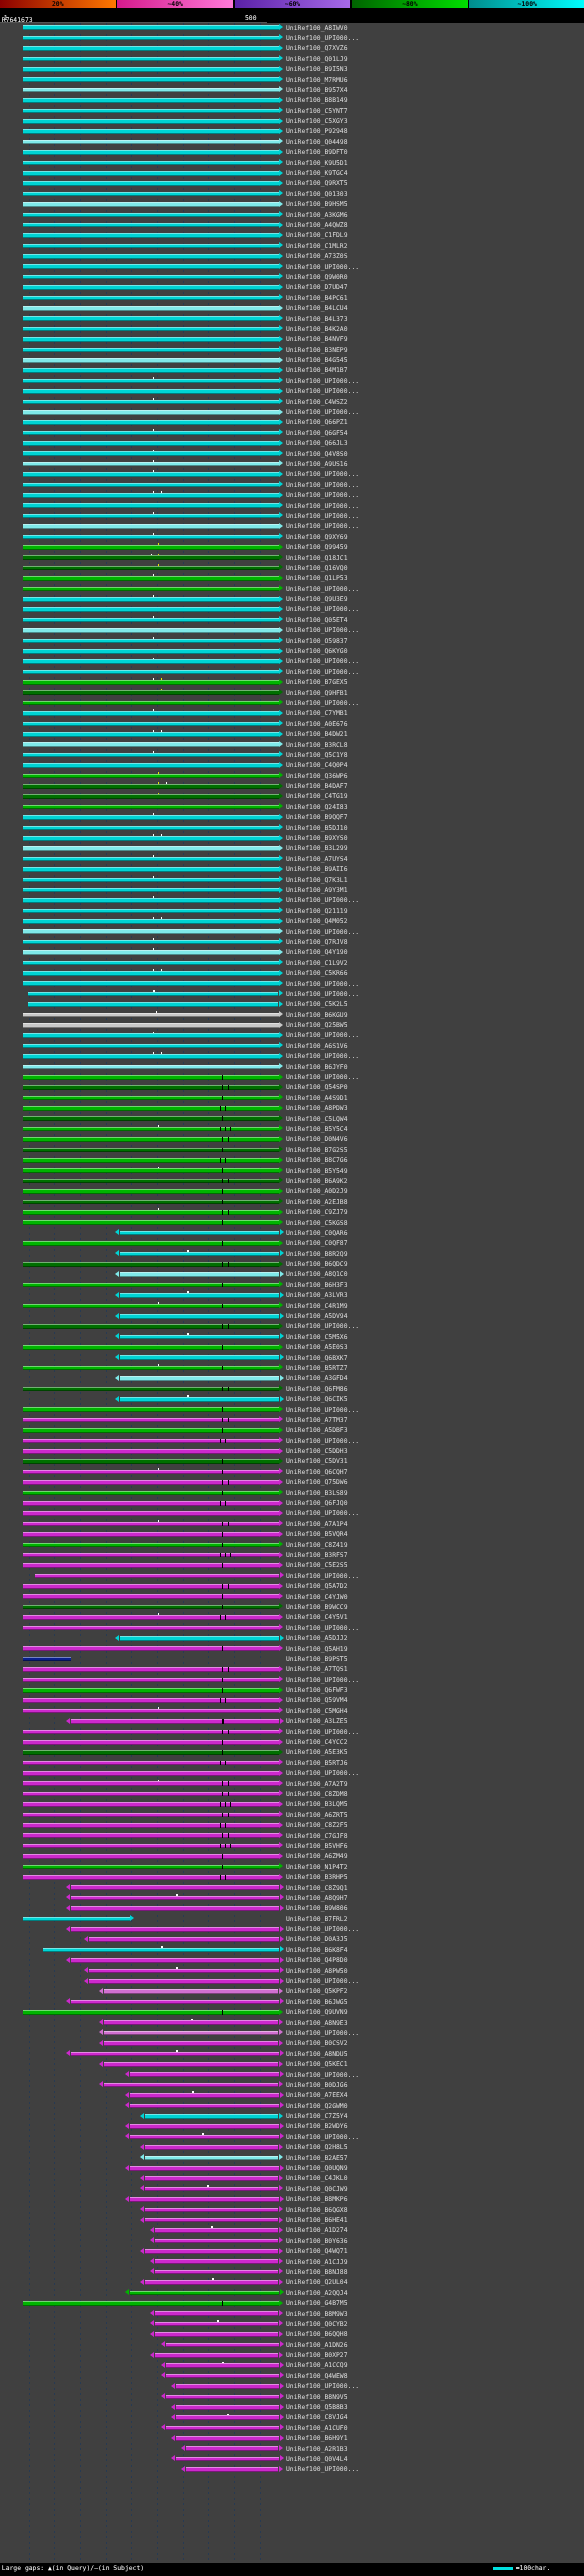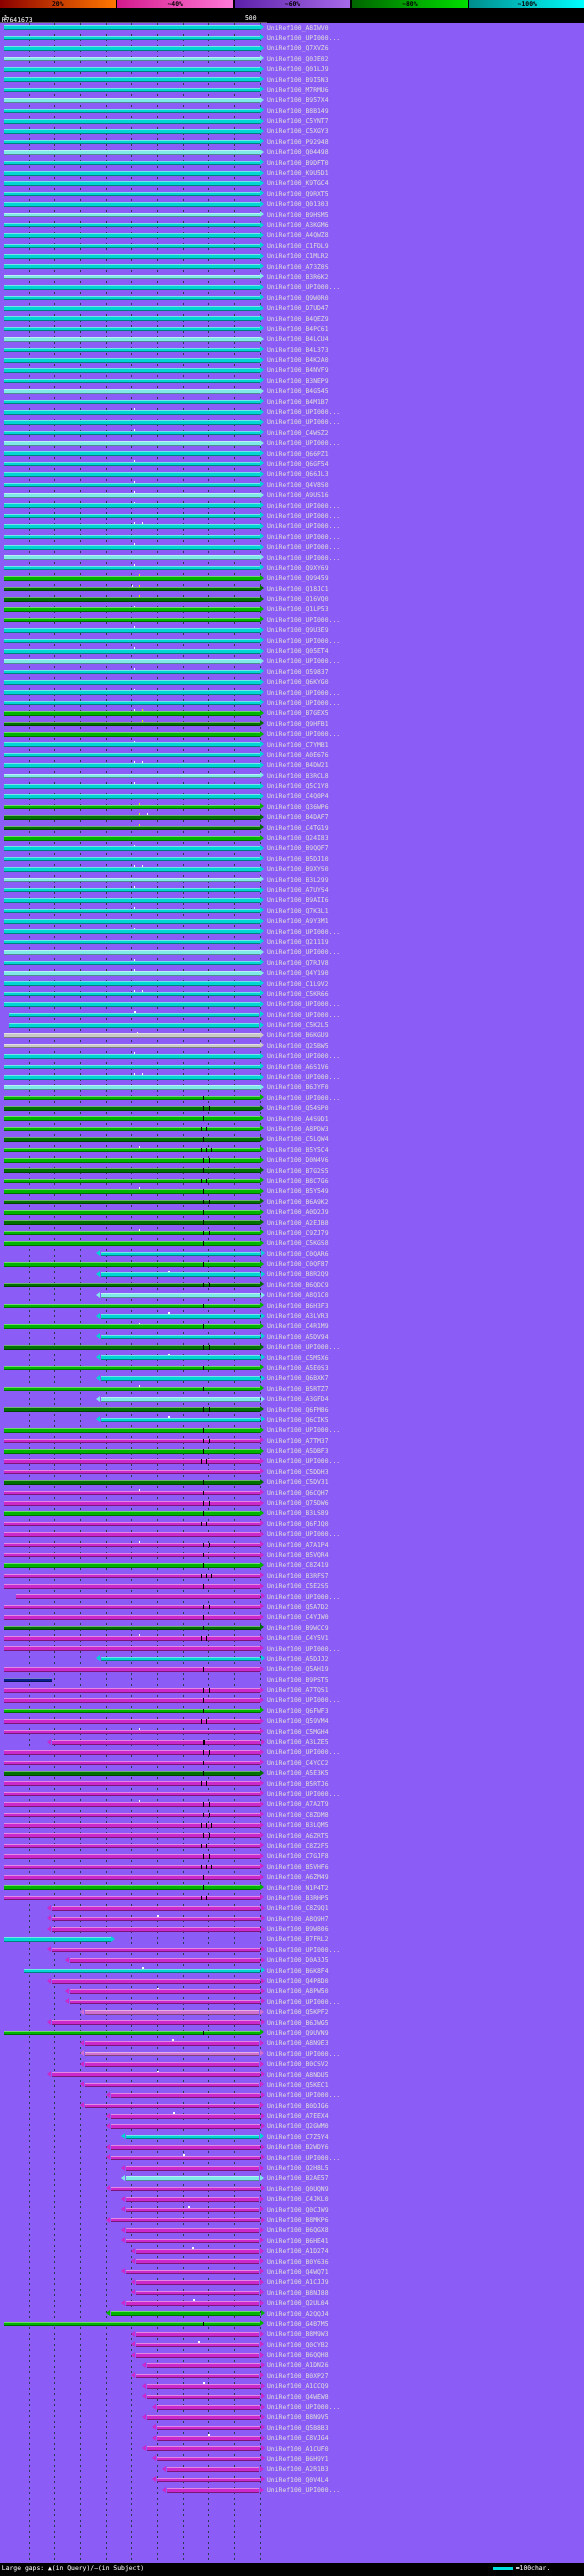--- a/index.html
+++ b/index.html
@@ -13,21 +13,21 @@
        font-size:6.4px;line-height:8.2px;color:#000;font-weight:bold;}
   
   .query-row{height:7.3px;padding-left:1.8px;}
   .query-row span{font-size:6.4px;line-height:7.3px;color:#fff;}
   
   .ruler{position:relative;height:7.3px;font-size:6.4px;color:#fff;}
   .ruler .start{position:absolute;left:3.7px;top:0;line-height:7.3px;}
   .ruler .end{position:absolute;left:245px;top:0;line-height:7.3px;}
   .ruler .baseline{position:absolute;left:0;bottom:0;width:267px;height:0.9px;background:#555;}
   
-  #plot{position:relative;height:2540px;background:#8b5cf6;}
+  #plot{position:relative;height:2540px;background:#404040;padding-left:19px;}
   .grid{position:absolute;top:0;bottom:0;width:0.9px;
         background-image:repeating-linear-gradient(to bottom,#273a52 0 1.8px,transparent 1.8px 5.5px);}
   .row{position:relative;height:10.4px;}
   .bar{position:absolute;top:2.7px;height:4.6px;
        box-shadow:inset 0 0.9px 0 rgba(255,255,255,.45), inset 0 -0.9px 0 rgba(0,0,0,.4);}
   .ah{position:absolute;top:50%;margin-top:-3.7px;width:0;height:0;
       border-top:3.7px solid transparent;border-bottom:3.7px solid transparent;}
   .ah.r{right:-4.6px;border-left:4.6px solid;}
   .ah.l{left:-4.6px;border-right:4.6px solid;}
   .mk{position:absolute;}
@@ -96,113 +96,107 @@
         </div>
         <span class="lbl">UniRef100_UPI000...</span>
       </div>
       <div class="row">
         <div class="bar" style="left: 3.7px; width: 256px; background: rgb(0, 212, 212);">
           <i class="ah r" style="border-left-color: rgb(0, 212, 212);"></i>
         </div>
         <span class="lbl">UniRef100_Q7XVZ6</span>
       </div>
       <div class="row">
+        <div class="bar" style="left: 3.7px; width: 256px; background: rgb(0, 212, 212);">
+          <i class="ah r" style="border-left-color: rgb(0, 212, 212);"></i>
+        </div>
+        <span class="lbl">UniRef100_Q01LJ9</span>
+      </div>
+      <div class="row">
+        <div class="bar" style="left: 3.7px; width: 256px; background: rgb(0, 212, 212);">
+          <i class="ah r" style="border-left-color: rgb(0, 212, 212);"></i>
+        </div>
+        <span class="lbl">UniRef100_B9I5N3</span>
+      </div>
+      <div class="row">
+        <div class="bar" style="left: 3.7px; width: 256px; background: rgb(0, 212, 212);">
+          <i class="ah r" style="border-left-color: rgb(0, 212, 212);"></i>
+        </div>
+        <span class="lbl">UniRef100_M7RMU6</span>
+      </div>
+      <div class="row">
         <div class="bar" style="left: 3.7px; width: 256px; background: rgb(127, 233, 233);">
           <i class="ah r" style="border-left-color: rgb(127, 233, 233);"></i>
         </div>
-        <span class="lbl">UniRef100_Q0JE02</span>
-      </div>
-      <div class="row">
-        <div class="bar" style="left: 3.7px; width: 256px; background: rgb(0, 212, 212);">
-          <i class="ah r" style="border-left-color: rgb(0, 212, 212);"></i>
-        </div>
-        <span class="lbl">UniRef100_Q01LJ9</span>
-      </div>
-      <div class="row">
-        <div class="bar" style="left: 3.7px; width: 256px; background: rgb(0, 212, 212);">
-          <i class="ah r" style="border-left-color: rgb(0, 212, 212);"></i>
-        </div>
-        <span class="lbl">UniRef100_B9I5N3</span>
-      </div>
-      <div class="row">
-        <div class="bar" style="left: 3.7px; width: 256px; background: rgb(0, 212, 212);">
-          <i class="ah r" style="border-left-color: rgb(0, 212, 212);"></i>
-        </div>
-        <span class="lbl">UniRef100_M7RMU6</span>
+        <span class="lbl">UniRef100_B957X4</span>
+      </div>
+      <div class="row">
+        <div class="bar" style="left: 3.7px; width: 256px; background: rgb(0, 212, 212);">
+          <i class="ah r" style="border-left-color: rgb(0, 212, 212);"></i>
+        </div>
+        <span class="lbl">UniRef100_B8B149</span>
+      </div>
+      <div class="row">
+        <div class="bar" style="left: 3.7px; width: 256px; background: rgb(0, 212, 212);">
+          <i class="ah r" style="border-left-color: rgb(0, 212, 212);"></i>
+        </div>
+        <span class="lbl">UniRef100_C5YNT7</span>
+      </div>
+      <div class="row">
+        <div class="bar" style="left: 3.7px; width: 256px; background: rgb(0, 212, 212);">
+          <i class="ah r" style="border-left-color: rgb(0, 212, 212);"></i>
+        </div>
+        <span class="lbl">UniRef100_C5XGY3</span>
+      </div>
+      <div class="row">
+        <div class="bar" style="left: 3.7px; width: 256px; background: rgb(0, 212, 212);">
+          <i class="ah r" style="border-left-color: rgb(0, 212, 212);"></i>
+        </div>
+        <span class="lbl">UniRef100_P92948</span>
       </div>
       <div class="row">
         <div class="bar" style="left: 3.7px; width: 256px; background: rgb(127, 233, 233);">
           <i class="ah r" style="border-left-color: rgb(127, 233, 233);"></i>
         </div>
-        <span class="lbl">UniRef100_B957X4</span>
-      </div>
-      <div class="row">
-        <div class="bar" style="left: 3.7px; width: 256px; background: rgb(0, 212, 212);">
-          <i class="ah r" style="border-left-color: rgb(0, 212, 212);"></i>
-        </div>
-        <span class="lbl">UniRef100_B8B149</span>
-      </div>
-      <div class="row">
-        <div class="bar" style="left: 3.7px; width: 256px; background: rgb(0, 212, 212);">
-          <i class="ah r" style="border-left-color: rgb(0, 212, 212);"></i>
-        </div>
-        <span class="lbl">UniRef100_C5YNT7</span>
-      </div>
-      <div class="row">
-        <div class="bar" style="left: 3.7px; width: 256px; background: rgb(0, 212, 212);">
-          <i class="ah r" style="border-left-color: rgb(0, 212, 212);"></i>
-        </div>
-        <span class="lbl">UniRef100_C5XGY3</span>
-      </div>
-      <div class="row">
-        <div class="bar" style="left: 3.7px; width: 256px; background: rgb(0, 212, 212);">
-          <i class="ah r" style="border-left-color: rgb(0, 212, 212);"></i>
-        </div>
-        <span class="lbl">UniRef100_P92948</span>
+        <span class="lbl">UniRef100_Q04498</span>
+      </div>
+      <div class="row">
+        <div class="bar" style="left: 3.7px; width: 256px; background: rgb(0, 212, 212);">
+          <i class="ah r" style="border-left-color: rgb(0, 212, 212);"></i>
+        </div>
+        <span class="lbl">UniRef100_B9DFT0</span>
+      </div>
+      <div class="row">
+        <div class="bar" style="left: 3.7px; width: 256px; background: rgb(0, 212, 212);">
+          <i class="ah r" style="border-left-color: rgb(0, 212, 212);"></i>
+        </div>
+        <span class="lbl">UniRef100_K9U5D1</span>
+      </div>
+      <div class="row">
+        <div class="bar" style="left: 3.7px; width: 256px; background: rgb(0, 212, 212);">
+          <i class="ah r" style="border-left-color: rgb(0, 212, 212);"></i>
+        </div>
+        <span class="lbl">UniRef100_K9TGC4</span>
+      </div>
+      <div class="row">
+        <div class="bar" style="left: 3.7px; width: 256px; background: rgb(0, 212, 212);">
+          <i class="ah r" style="border-left-color: rgb(0, 212, 212);"></i>
+        </div>
+        <span class="lbl">UniRef100_Q9RXT5</span>
+      </div>
+      <div class="row">
+        <div class="bar" style="left: 3.7px; width: 256px; background: rgb(0, 212, 212);">
+          <i class="ah r" style="border-left-color: rgb(0, 212, 212);"></i>
+        </div>
+        <span class="lbl">UniRef100_Q01303</span>
       </div>
       <div class="row">
         <div class="bar" style="left: 3.7px; width: 256px; background: rgb(127, 233, 233);">
           <i class="ah r" style="border-left-color: rgb(127, 233, 233);"></i>
         </div>
-        <span class="lbl">UniRef100_Q04498</span>
-      </div>
-      <div class="row">
-        <div class="bar" style="left: 3.7px; width: 256px; background: rgb(0, 212, 212);">
-          <i class="ah r" style="border-left-color: rgb(0, 212, 212);"></i>
-        </div>
-        <span class="lbl">UniRef100_B9DFT0</span>
-      </div>
-      <div class="row">
-        <div class="bar" style="left: 3.7px; width: 256px; background: rgb(0, 212, 212);">
-          <i class="ah r" style="border-left-color: rgb(0, 212, 212);"></i>
-        </div>
-        <span class="lbl">UniRef100_K9U5D1</span>
-      </div>
-      <div class="row">
-        <div class="bar" style="left: 3.7px; width: 256px; background: rgb(0, 212, 212);">
-          <i class="ah r" style="border-left-color: rgb(0, 212, 212);"></i>
-        </div>
-        <span class="lbl">UniRef100_K9TGC4</span>
-      </div>
-      <div class="row">
-        <div class="bar" style="left: 3.7px; width: 256px; background: rgb(0, 212, 212);">
-          <i class="ah r" style="border-left-color: rgb(0, 212, 212);"></i>
-        </div>
-        <span class="lbl">UniRef100_Q9RXT5</span>
-      </div>
-      <div class="row">
-        <div class="bar" style="left: 3.7px; width: 256px; background: rgb(0, 212, 212);">
-          <i class="ah r" style="border-left-color: rgb(0, 212, 212);"></i>
-        </div>
-        <span class="lbl">UniRef100_Q01303</span>
-      </div>
-      <div class="row">
-        <div class="bar" style="left: 3.7px; width: 256px; background: rgb(127, 233, 233);">
-          <i class="ah r" style="border-left-color: rgb(127, 233, 233);"></i>
-        </div>
         <span class="lbl">UniRef100_B9HSM5</span>
       </div>
       <div class="row">
         <div class="bar" style="left: 3.7px; width: 256px; background: rgb(0, 212, 212);">
           <i class="ah r" style="border-left-color: rgb(0, 212, 212);"></i>
         </div>
         <span class="lbl">UniRef100_A3KGM6</span>
       </div>
       <div class="row">
         <div class="bar" style="left: 3.7px; width: 256px; background: rgb(0, 212, 212);">
@@ -222,48 +216,36 @@
         </div>
         <span class="lbl">UniRef100_C1MLR2</span>
       </div>
       <div class="row">
         <div class="bar" style="left: 3.7px; width: 256px; background: rgb(0, 212, 212);">
           <i class="ah r" style="border-left-color: rgb(0, 212, 212);"></i>
         </div>
         <span class="lbl">UniRef100_A73Z0S</span>
       </div>
       <div class="row">
-        <div class="bar" style="left: 3.7px; width: 256px; background: rgb(127, 233, 233);">
-          <i class="ah r" style="border-left-color: rgb(127, 233, 233);"></i>
-        </div>
-        <span class="lbl">UniRef100_B3R6K2</span>
-      </div>
-      <div class="row">
         <div class="bar" style="left: 3.7px; width: 256px; background: rgb(0, 212, 212);">
           <i class="ah r" style="border-left-color: rgb(0, 212, 212);"></i>
         </div>
         <span class="lbl">UniRef100_UPI000...</span>
       </div>
       <div class="row">
         <div class="bar" style="left: 3.7px; width: 256px; background: rgb(0, 212, 212);">
           <i class="ah r" style="border-left-color: rgb(0, 212, 212);"></i>
         </div>
         <span class="lbl">UniRef100_Q9W0R0</span>
       </div>
       <div class="row">
         <div class="bar" style="left: 3.7px; width: 256px; background: rgb(0, 212, 212);">
           <i class="ah r" style="border-left-color: rgb(0, 212, 212);"></i>
         </div>
         <span class="lbl">UniRef100_D7UD47</span>
-      </div>
-      <div class="row">
-        <div class="bar" style="left: 3.7px; width: 256px; background: rgb(0, 212, 212);">
-          <i class="ah r" style="border-left-color: rgb(0, 212, 212);"></i>
-        </div>
-        <span class="lbl">UniRef100_B4QEZ9</span>
       </div>
       <div class="row">
         <div class="bar" style="left: 3.7px; width: 256px; background: rgb(0, 212, 212);">
           <i class="ah r" style="border-left-color: rgb(0, 212, 212);"></i>
         </div>
         <span class="lbl">UniRef100_B4PC61</span>
       </div>
       <div class="row">
         <div class="bar" style="left: 3.7px; width: 256px; background: rgb(127, 233, 233);">
           <i class="ah r" style="border-left-color: rgb(127, 233, 233);"></i>
@@ -646,20 +628,28 @@
           <i class="ah r" style="border-left-color: rgb(0, 212, 212);"></i>
           <b class="mk dot" style="left: 130px; background: rgb(255, 255, 255);"></b>
         </div>
         <span class="lbl">UniRef100_UPI000...</span>
       </div>
       <div class="row">
         <div class="bar" style="left: 3.7px; width: 256px; background: rgb(0, 212, 212);">
           <i class="ah r" style="border-left-color: rgb(0, 212, 212);"></i>
         </div>
         <span class="lbl">UniRef100_Q21119</span>
+      </div>
+      <div class="row">
+        <div class="bar" style="left: 3.7px; width: 256px; background: rgb(0, 212, 212);">
+          <i class="ah r" style="border-left-color: rgb(0, 212, 212);"></i>
+          <b class="mk dot" style="left: 130px; background: rgb(255, 255, 255);"></b>
+          <b class="mk dot" style="left: 138px; background: rgb(255, 255, 255);"></b>
+        </div>
+        <span class="lbl">UniRef100_Q4M052</span>
       </div>
       <div class="row">
         <div class="bar" style="left: 3.7px; width: 256px; background: rgb(127, 233, 233);">
           <i class="ah r" style="border-left-color: rgb(127, 233, 233);"></i>
         </div>
         <span class="lbl">UniRef100_UPI000...</span>
       </div>
       <div class="row">
         <div class="bar" style="left: 3.7px; width: 256px; background: rgb(0, 212, 212);">
           <i class="ah r" style="border-left-color: rgb(0, 212, 212);"></i>

